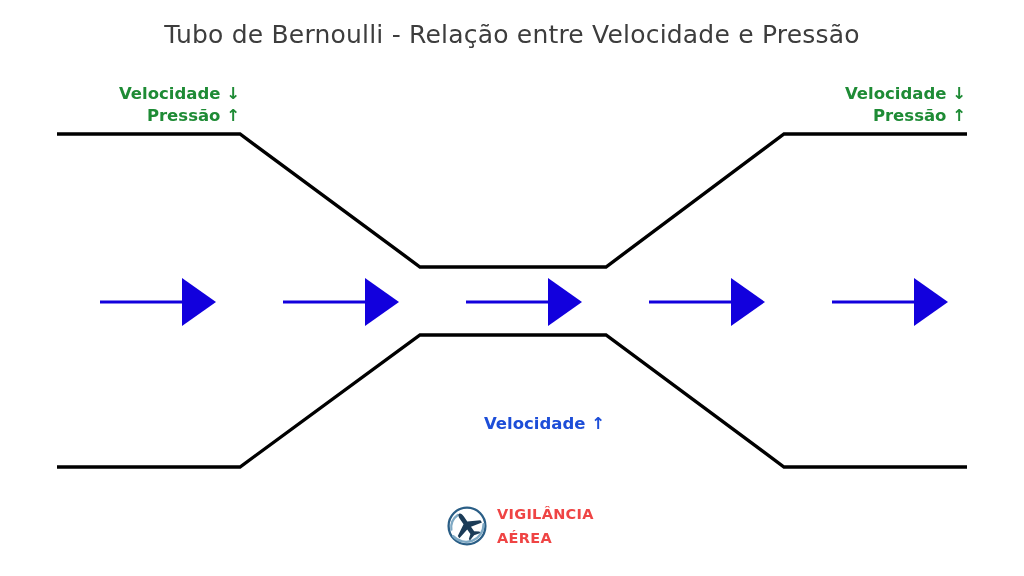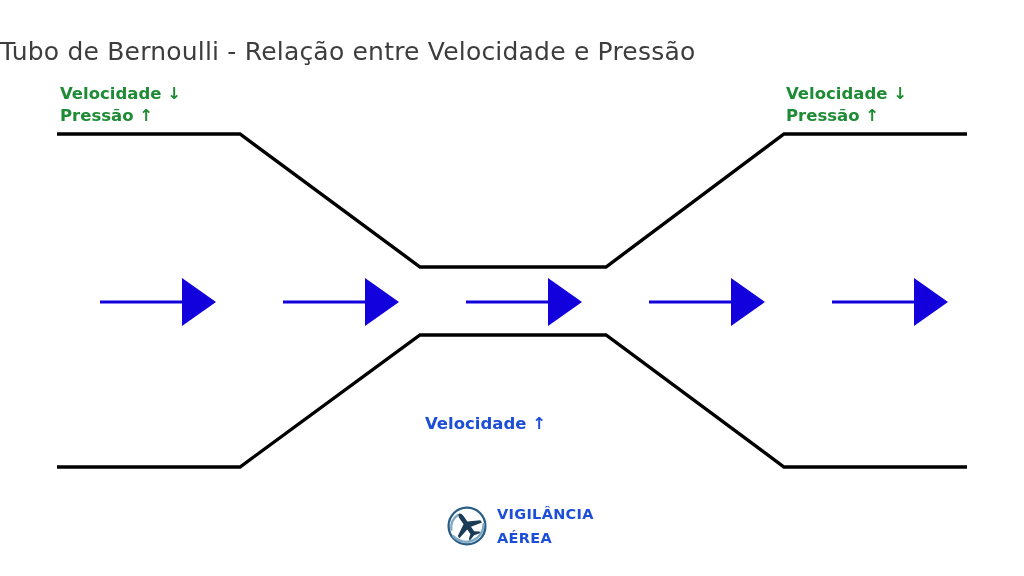--- a/index.html
+++ b/index.html
@@ -22,32 +22,32 @@
   #diagram-svg {
     position: absolute;
     left: 0;
     top: 0;
     width: 1024px;
     height: 576px;
   }
   .title {
     position: absolute;
     left: 0;
-    top: 37px;
+    top: 20px;
     width: 1024px;
-    text-align: left;
+    text-align: center;
     font-size: 25px;
     color: #3d3d3d;
     font-weight: 400;
     letter-spacing: 0.2px;
     white-space: nowrap;
   }
   .annot {
     position: absolute;
-    text-align: left;
+    text-align: right;
     font-size: 16.5px;
     font-weight: 600;
     line-height: 1.35;
     white-space: nowrap;
   }
   .annot .line1, .annot .line2 { display: block; }
   .annot-green { color: #1e8b35; }
   .annot-red { color: #dc3c3c; }
   #annot-left  { left: 60px;  top: 83px;  width: 180px; }
   #annot-right { left: 786px; top: 83px;  width: 180px; }
@@ -123,19 +123,19 @@
 
   <div id="logo">
     <svg id="logo-mark" viewBox="0 0 100 100" xmlns="http://www.w3.org/2000/svg">
       <circle cx="50" cy="50" r="40" fill="none" stroke="#2a5e86" stroke-width="5"></circle>
       <path d="M20 72 A38 38 0 0 0 86 46" fill="none" stroke="#7fa9c4" stroke-width="5" stroke-linecap="round"></path>
       <path d="M16 58 A34 34 0 0 1 30 26" fill="none" stroke="#7fa9c4" stroke-width="5" stroke-linecap="round"></path>
       <g transform="translate(50,48) rotate(-35)">
         <path d="M0,-30 C3.5,-30 5,-26 5,-19 L5,-6 L30,8 L30,14 L5,8 L5,20 L14,27 L14,31 L0,27 L-14,31 L-14,27 L-5,20 L-5,8 L-30,14 L-30,8 L-5,-6 L-5,-19 C-5,-26 -3.5,-30 0,-30 Z" fill="#1b3b57"></path>
       </g>
     </svg>
-    <div id="logo-text" style="color: #1d4ed8;">
+    <div id="logo-text" style="color: #ef4444;">
       <span>VIGILÂNCIA</span>
       <span class="l2">AÉREA</span>
     </div>
   </div>
 
 </div>
 
 </body></html>

